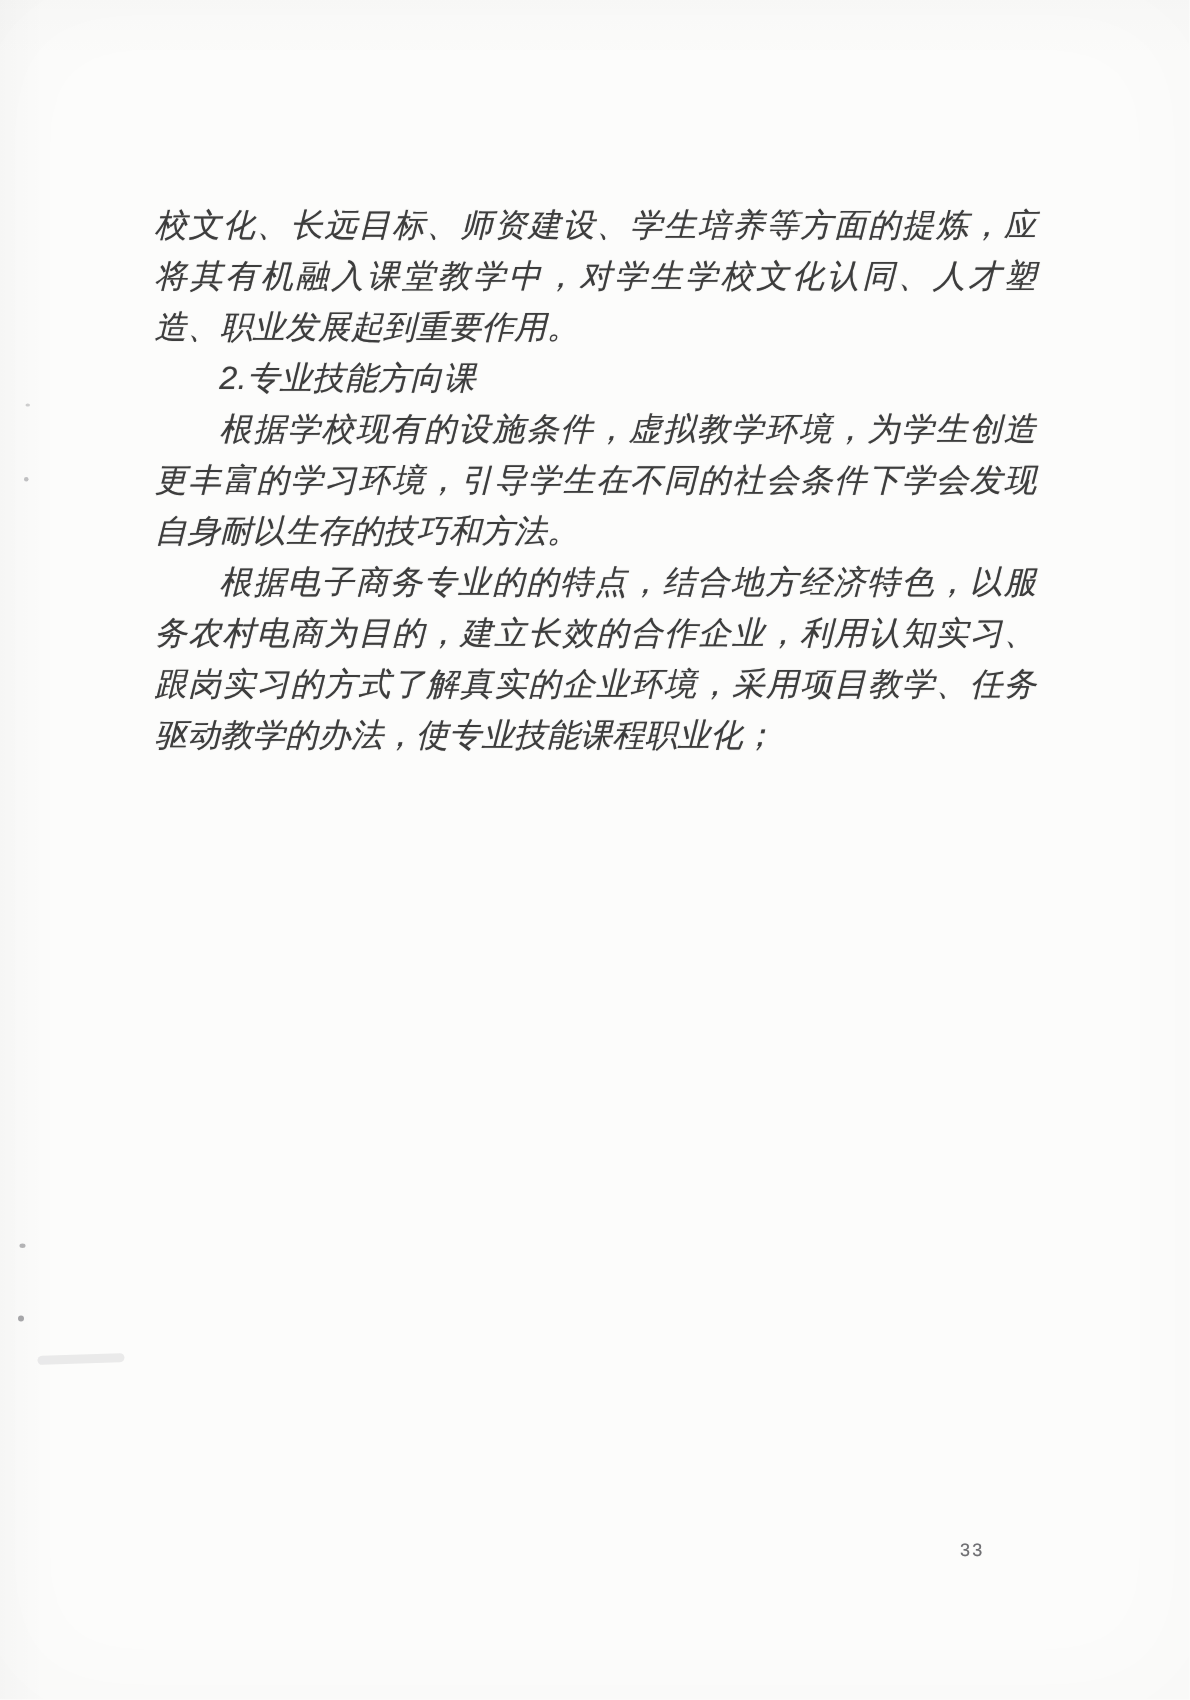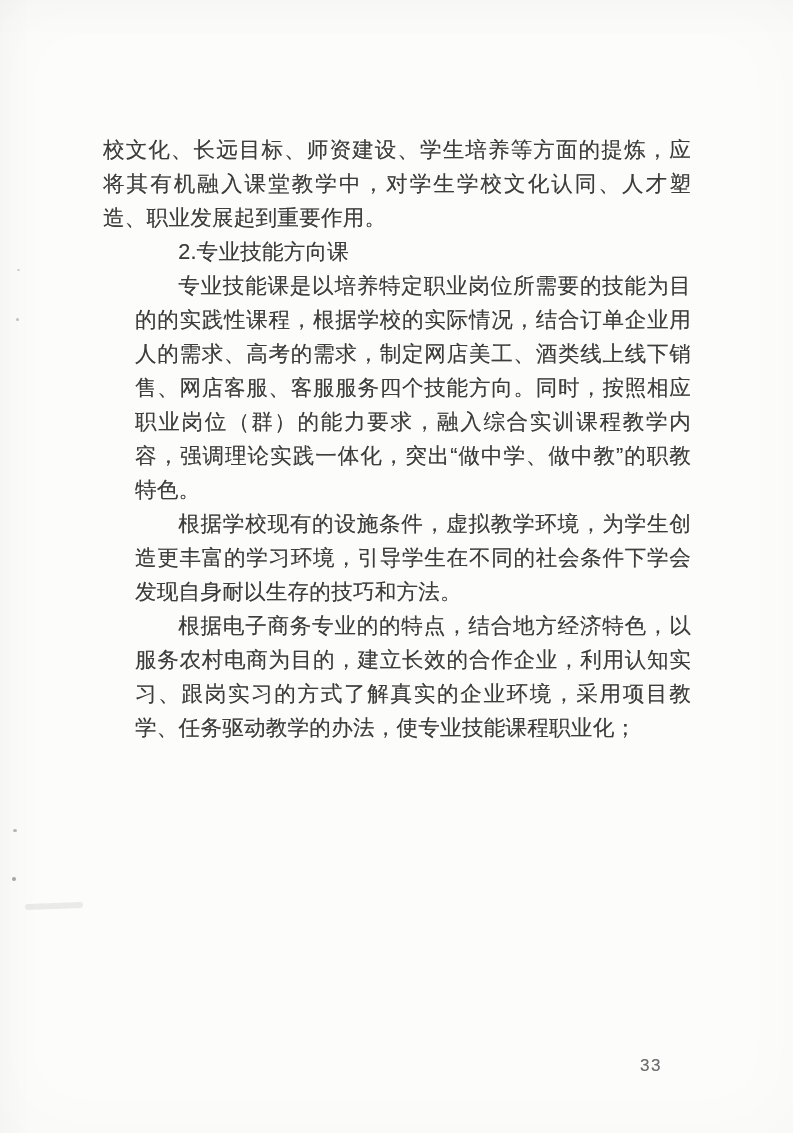--- a/index.html
+++ b/index.html
@@ -32,30 +32,30 @@
     font-size: 21.6px;
     line-height: 34px;
     text-align: justify;
     text-justify: inter-character;
     letter-spacing: 0.2px;
     text-shadow: 0 0 0.6px rgba(70,70,70,0.55);
   }
   .text-block p {
     margin: 0;
     padding: 0;
+    font-style: italic;
   }
   .text-block p.indent {
     text-indent: 2em;
-    margin-left: 32px;
   }
   .page-number {
     position: absolute;
     left: 640px;
-    top: 1056px;
-    font-size: 17px;
+    top: 1026px;
+    font-size: 12px;
     color: #6f6f72;
     letter-spacing: 1.5px;
     text-shadow: 0 0 0.5px rgba(110,110,115,0.6);
   }
   .speck {
     position: absolute;
     border-radius: 50%;
     background: #7a7a7e;
   }
   .speck.s1 { left: 17px;  top: 269px; width: 3px; height: 2px; opacity: 0.35; }
@@ -75,21 +75,20 @@
   }
 </style>
 </head>
 <body>
 
 <div class="scan-page">
 
   <div class="text-block">
     <p class="para">校文化、长远目标、师资建设、学生培养等方面的提炼，应将其有机融入课堂教学中，对学生学校文化认同、人才塑造、职业发展起到重要作用。</p>
     <p class="para indent">2.专业技能方向课</p>
-    <p class="para indent">专业技能课是以培养特定职业岗位所需要的技能为目的的实践性课程，根据学校的实际情况，结合订单企业用人的需求、高考的需求，制定网店美工、酒类线上线下销售、网店客服、客服服务四个技能方向。同时，按照相应职业岗位（群）的能力要求，融入综合实训课程教学内容，强调理论实践一体化，突出“做中学、做中教”的职教特色。</p>
     <p class="para indent">根据学校现有的设施条件，虚拟教学环境，为学生创造更丰富的学习环境，引导学生在不同的社会条件下学会发现自身耐以生存的技巧和方法。</p>
     <p class="para indent">根据电子商务专业的的特点，结合地方经济特色，以服务农村电商为目的，建立长效的合作企业，利用认知实习、跟岗实习的方式了解真实的企业环境，采用项目教学、任务驱动教学的办法，使专业技能课程职业化；</p>
   </div>
 
   <div class="page-number">33</div>
 
   <div class="speck s1"></div>
   <div class="speck s2"></div>
   <div class="speck s3"></div>
   <div class="speck s4"></div>

